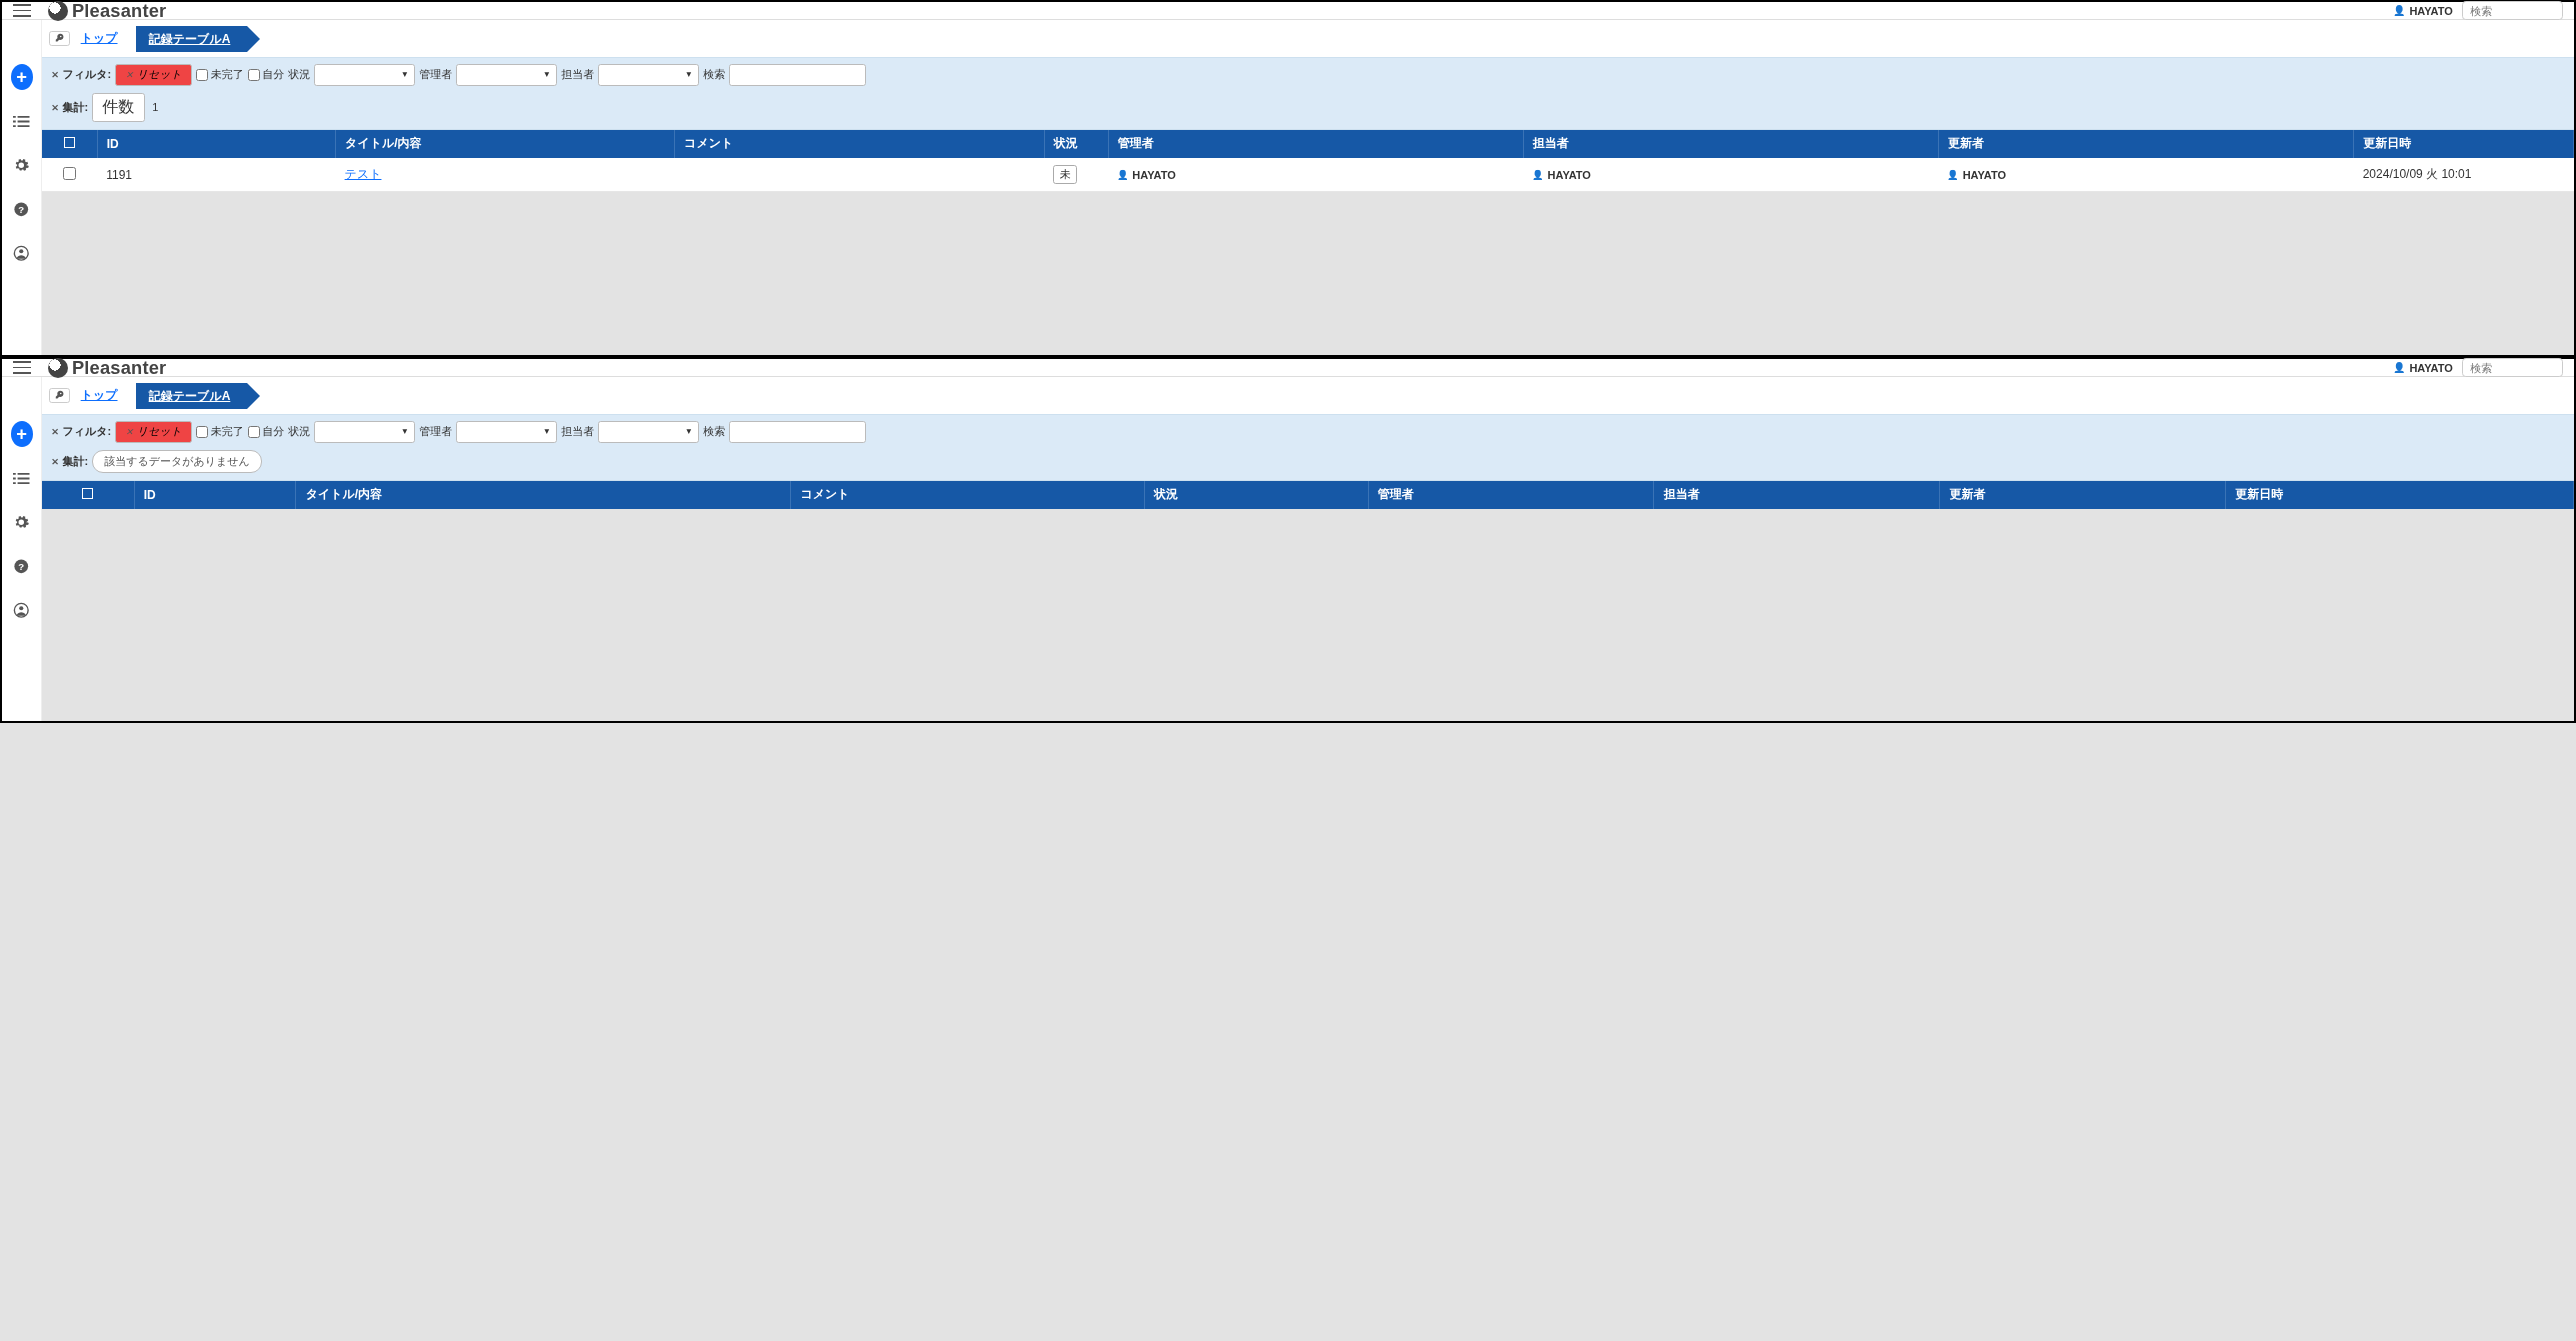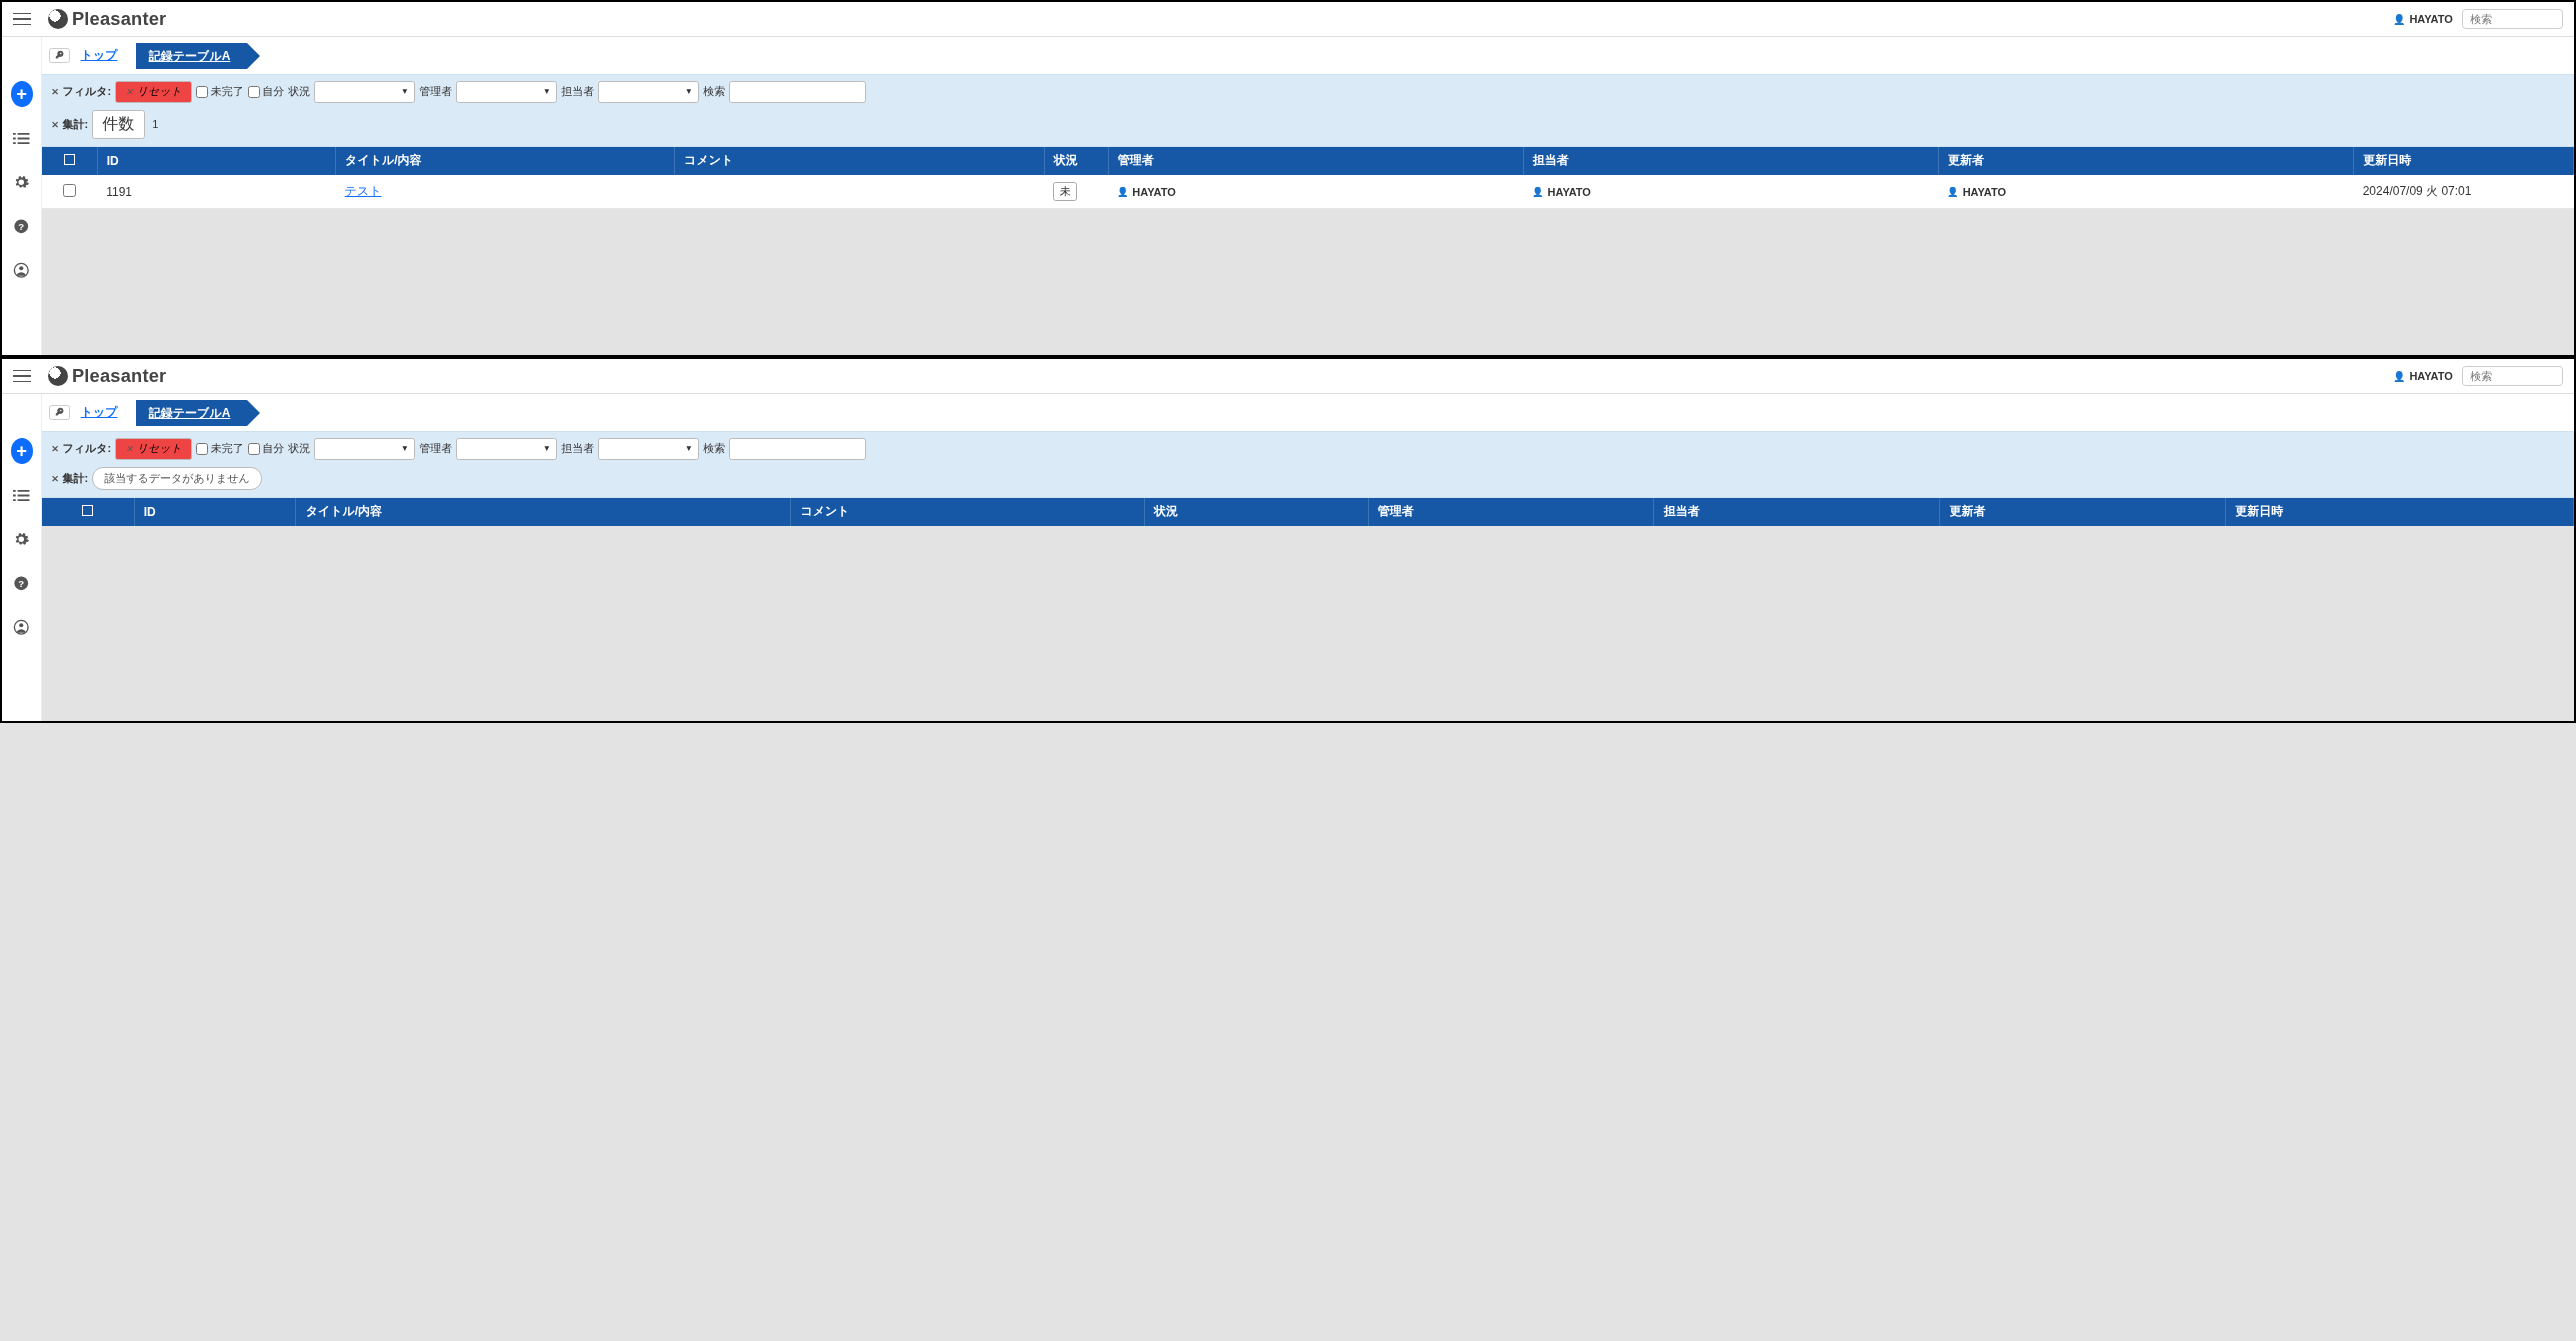--- a/index.html
+++ b/index.html
@@ -16,21 +16,21 @@
     display: flex;
     flex-direction: column;
   }
   .frame-a { height: 357px; }
   .frame-b { height: 366px; }
 
   .topbar {
     background: #fff;
     display: flex;
     align-items: center;
-    height: 35px;
+    height: 18px;
     padding: 0 5.5px;
     border-bottom: 0.9px solid #ddd;
   }
   .hamburger {
     width: 26px;
     display: inline-flex;
     flex-direction: column;
     gap: 3.7px;
     cursor: pointer;
     margin: 0 5.5px;
@@ -344,21 +344,21 @@
               <td><span class="status-badge">未</span></td>
               <td>
                   <span class="user-cell">HAYATO</span>
                 </td>
               <td>
                   <span class="user-cell">HAYATO</span>
                 </td>
               <td>
                   <span class="user-cell">HAYATO</span>
                 </td>
-              <td>2024/07/09 火 07:01</td>
+              <td>2024/10/09 火 10:01</td>
             </tr>
           </tbody>
         </table>
       </div>
     </div>
   </div>
 </div>
 
 <div class="frame frame-b">
 

